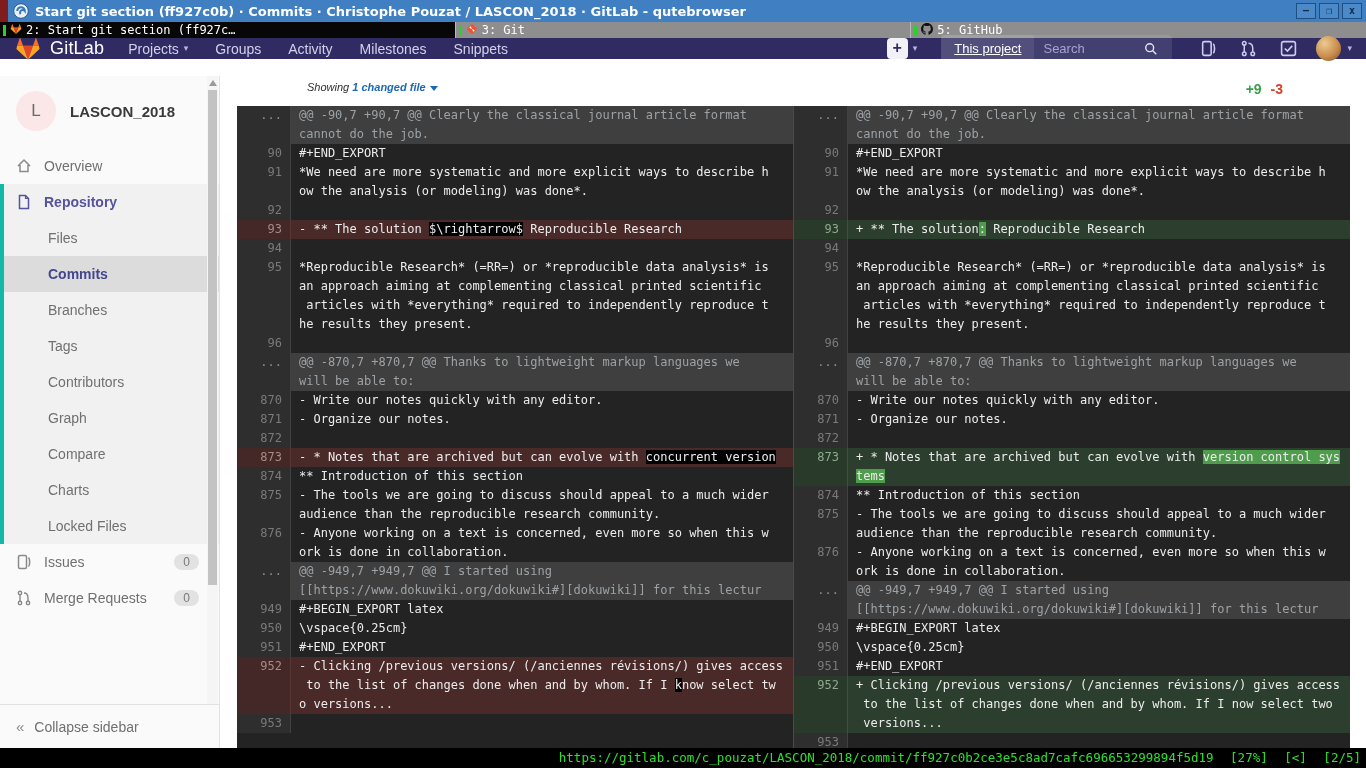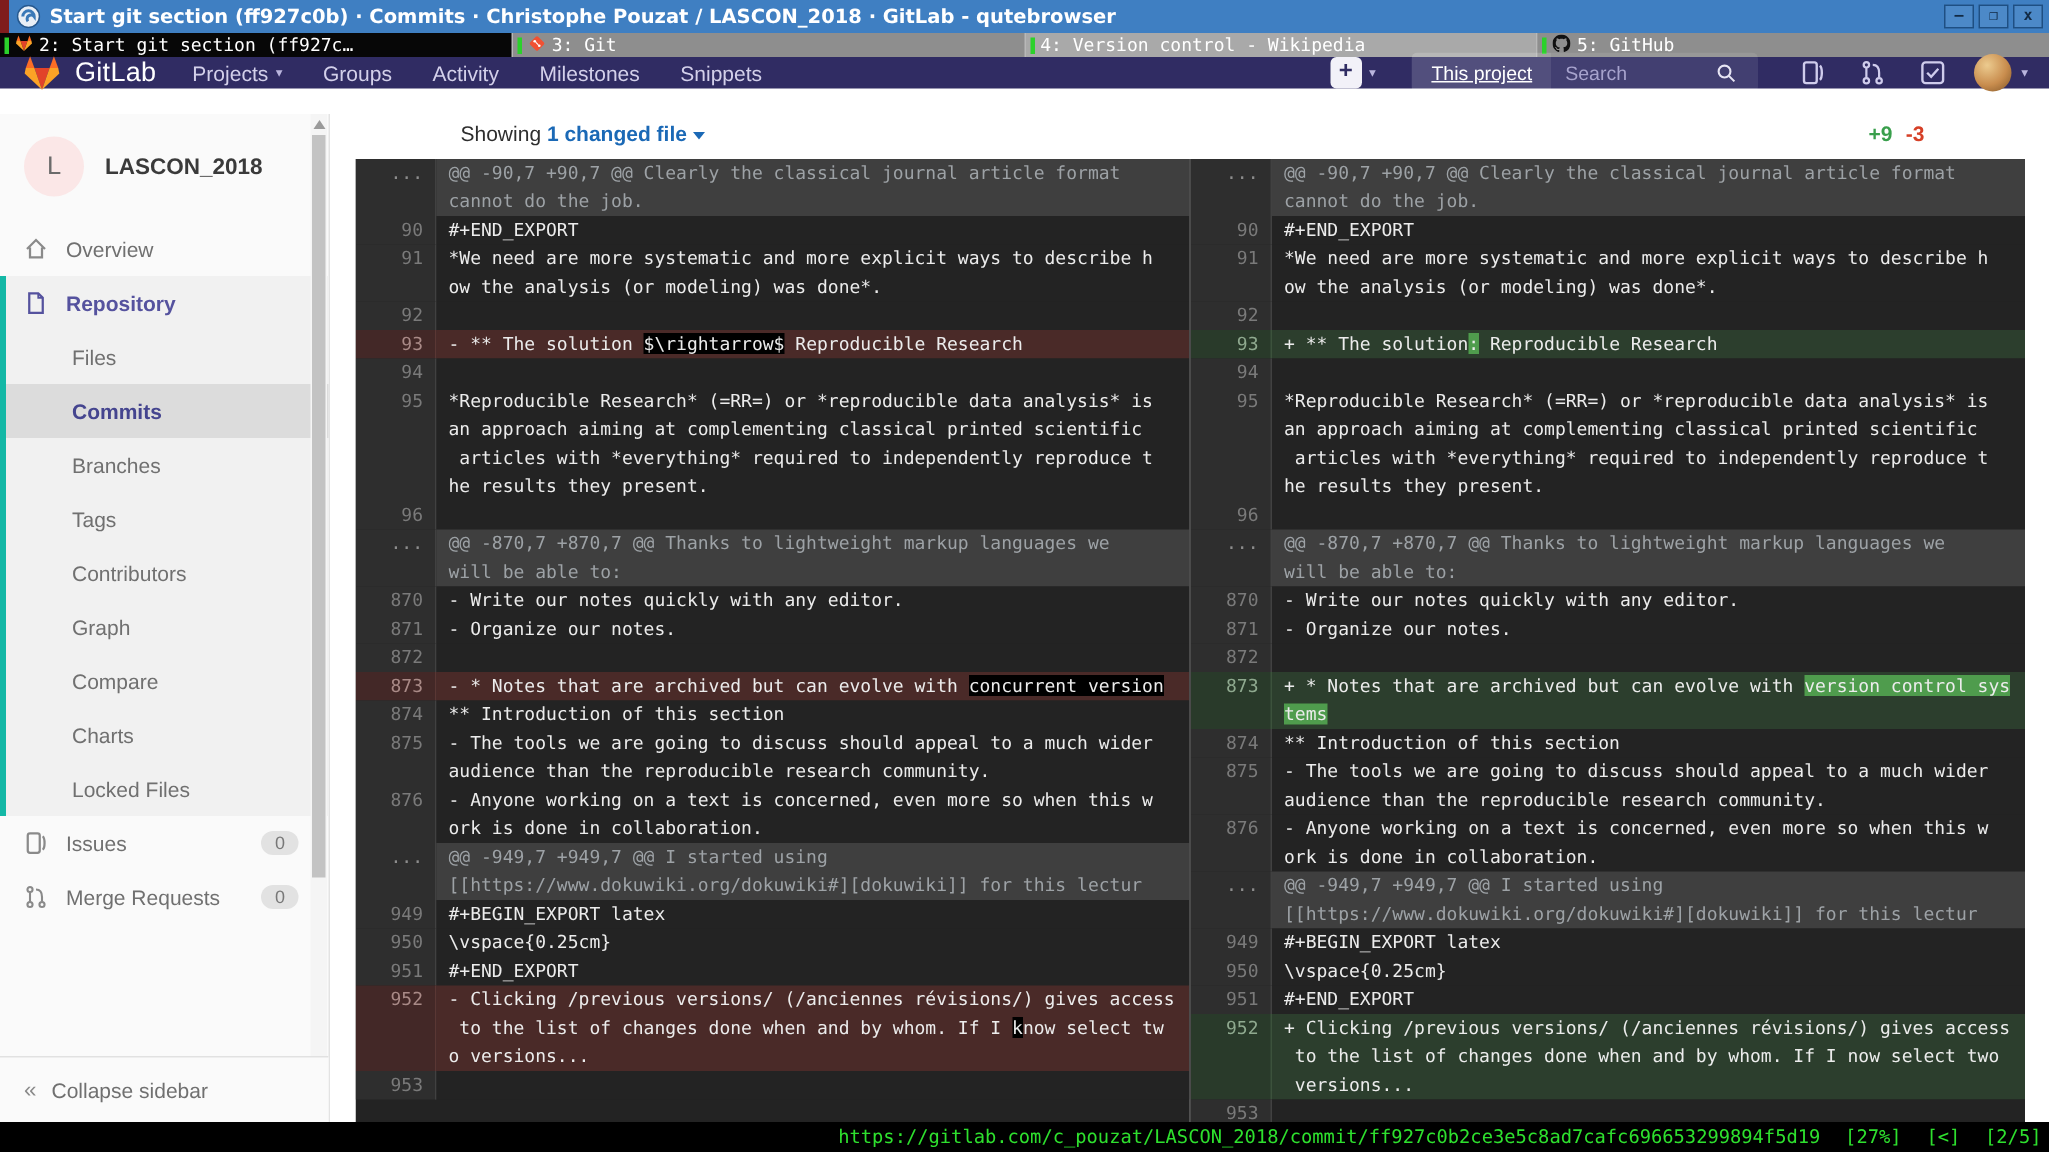--- a/index.html
+++ b/index.html
@@ -1,21 +1,21 @@
 <!DOCTYPE html>
 <html><head>
 <meta charset="utf-8">
 <style>
   * { margin:0; padding:0; box-sizing:border-box; }
   html,body { width:1366px; height:768px; overflow:hidden; background:#fff;
               font-family:"Liberation Sans", sans-serif; }
 
   
   .titlebar { height:22px; background:#3f7fc2; display:flex; align-items:center;
-              padding:0 4px 0 5px; border-left:6px solid #7f1d1d; }
+              padding:0 4px 0 5px; border-left:8px solid #7f1d1d; }
   .tb-icon { width:16px; height:16px; flex:none; }
   .tb-title { color:#fff; font-weight:bold; font-size:13px; margin-left:6px;
               font-family:"DejaVu Sans", sans-serif; white-space:nowrap; }
   .tb-buttons { margin-left:auto; display:flex; gap:3px; }
   .tb-btn { width:20px; height:16px; background:#4c89c8; border:1px solid #1e4f83;
             color:#122a44; font-size:10px; font-weight:bold; line-height:13px;
             text-align:center; font-family:"DejaVu Sans Mono", monospace; }
 
   .tabbar { height:16px; display:flex; background:#8e8e8e; }
   .tab { flex:1 1 0; display:flex; align-items:center; gap:4px; padding:0 3px;
@@ -83,21 +83,21 @@
                   background:#f5f5f5; }
   .sb-arrow { width:0; height:0; border-left:4px solid transparent;
               border-right:4px solid transparent; border-bottom:6px solid #9a9a9a;
               margin:4px auto 4px; }
   .sb-thumb { width:9px; margin:0 auto; height:495px; background:#c3c3c3; }
 
   
   .main { position:absolute; left:220px; top:76px; width:1146px; height:672px;
           background:#fff; overflow:hidden; }
   .main-header { position:relative; height:30px; }
-  .showing { position:absolute; left:87px; top:5px; font-size:14px; color:#2e2e2e; }
+  .showing { position:absolute; left:87px; top:5px; font-size:11px; color:#2e2e2e;font-style:italic; }
   .changed-link { color:#1b69b6; font-weight:bold; }
   .caret-down { display:inline-block; width:0; height:0; border-left:4px solid transparent;
                 border-right:4px solid transparent; border-top:5px solid #1b69b6;
                 margin-left:4px; vertical-align:middle; }
   .stats { position:absolute; right:83px; top:5px; font-size:14px; font-weight:bold; }
   .stat-add { color:#399f4c; } .stat-del { color:#d64027; margin-left:5px; }
 
   
   .diff { position:absolute; left:17px; top:30px; width:1113px; height:642px;
           display:flex; overflow:hidden; font-family:"DejaVu Sans Mono", monospace;
@@ -158,24 +158,20 @@
     <div class="tab">
       <span class="tab-indicator"></span>
       <span><svg class="tab-fav" viewBox="0 0 16 16">
           <rect x="3" y="3" width="10" height="10" rx="1.5" transform="rotate(45 8 8)" fill="#f05133"></rect>
           <circle cx="6" cy="6" r="1.2" fill="#fff"></circle>
           <circle cx="10" cy="10" r="1.2" fill="#fff"></circle>
           <line x1="6.8" y1="6.8" x2="9.2" y2="9.2" stroke="#fff" stroke-width="1"></line>
         </svg></span>
       <span>3: Git</span>
     </div>
-    <div class="tab light">
-      <span class="tab-indicator"></span>
-      <span>4: Version control - Wikipedia</span>
-    </div>
     <div class="tab">
       <span class="tab-indicator"></span>
       <span><svg class="tab-fav" viewBox="0 0 16 16">
           <path fill="#111" d="M8 0C3.58 0 0 3.58 0 8c0 3.54 2.29 6.53 5.47 7.59.4.07.55-.17.55-.38 0-.19-.01-.82-.01-1.49-2.01.37-2.53-.49-2.69-.94-.09-.23-.48-.94-.82-1.13-.28-.15-.68-.52-.01-.53.63-.01 1.08.58 1.23.82.72 1.21 1.87.87 2.33.66.07-.52.28-.87.51-1.07-1.78-.2-3.64-.89-3.64-3.95 0-.87.31-1.59.82-2.15-.08-.2-.36-1.02.08-2.12 0 0 .67-.21 2.2.82.64-.18 1.32-.27 2-.27s1.36.09 2 .27c1.53-1.04 2.2-.82 2.2-.82.44 1.1.16 1.92.08 2.12.51.56.82 1.27.82 2.15 0 3.07-1.87 3.75-3.65 3.95.29.25.54.73.54 1.48 0 1.07-.01 1.93-.01 2.2 0 .21.15.46.55.38A8.01 8.01 0 0 0 16 8c0-4.42-3.58-8-8-8z"></path>
         </svg></span>
       <span>5: GitHub</span>
     </div>
   </div>
 
 <div class="navbar">

